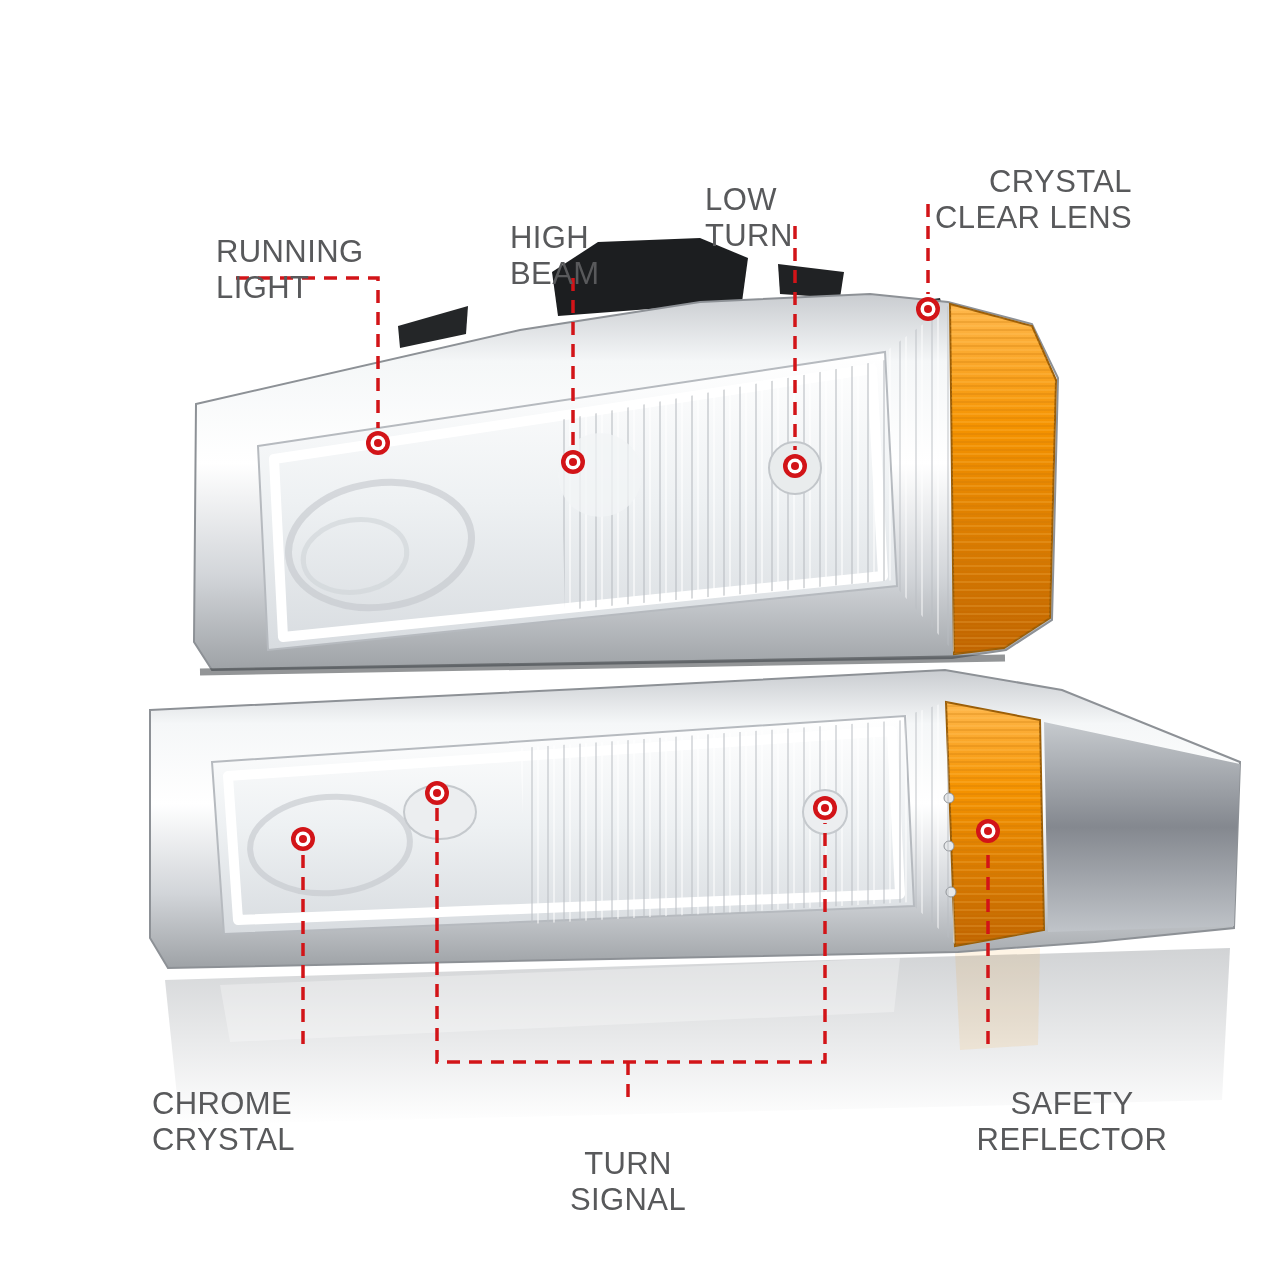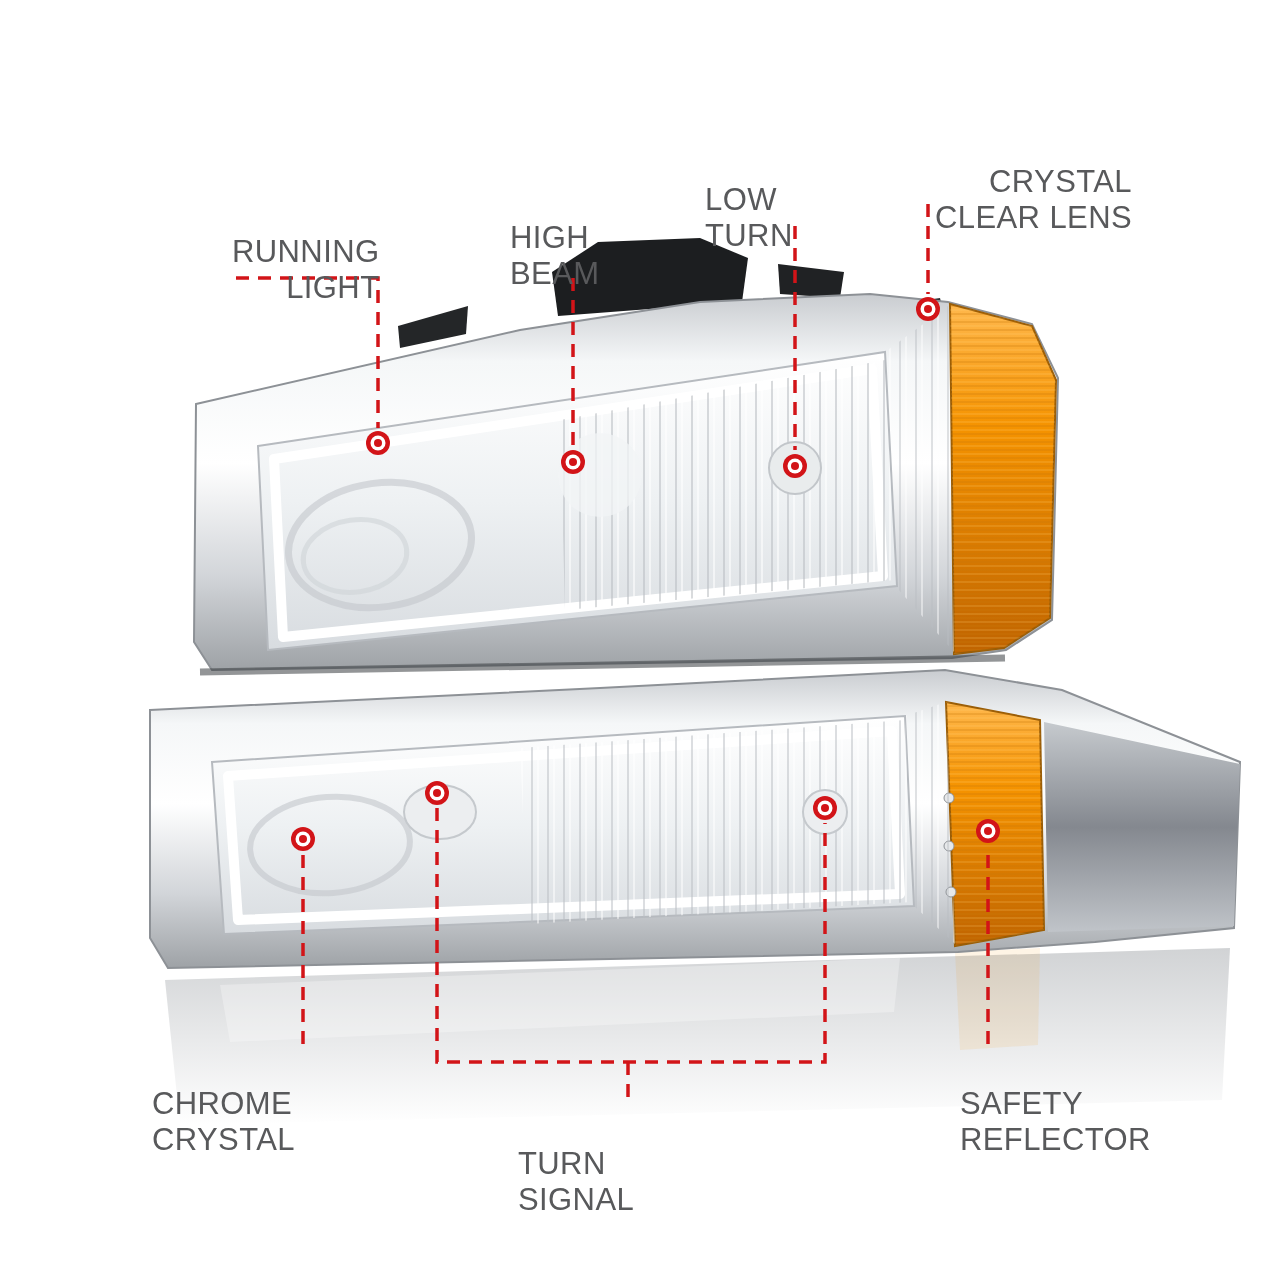--- a/index.html
+++ b/index.html
@@ -8,21 +8,21 @@
     overflow:hidden; font-family:"Liberation Sans","DejaVu Sans",sans-serif;
   }
   svg.art { position:absolute; left:0; top:0; }
   .callout {
     position:absolute;
     color:var(--label-color,#58595b);
     font-size:31px; line-height:36px; letter-spacing:0.4px;
     white-space:pre-line; font-weight:400;
   }
   .align-right  { text-align:right; }
-  .align-center { }
+  .align-center { text-align:center; }
 </style>
 </head>
 <body style="background: rgb(255, 255, 255);">
 
 <div class="stage">
 
   <svg class="art" width="1280" height="1280" viewBox="0 0 1280 1280" aria-hidden="true">
     <defs>
       <linearGradient id="chromeV" x1="0" y1="0" x2="0" y2="1">
         <stop offset="0" stop-color="#c9ccd0"></stop>
@@ -155,21 +155,21 @@
           <circle class="marker-red" r="4" fill="#d21418"></circle>
       </g>
       <g class="marker" transform="translate(988,831)">
         <circle class="marker-red" r="12" fill="#d21418"></circle>
           <circle r="7.5" fill="#ffffff"></circle>
           <circle class="marker-red" r="4" fill="#d21418"></circle>
       </g>
     </g>
   </svg>
 
-  <div class="callout" style="left:232px; top:198px;text-align:right;">
+  <div class="callout" style="left:216px; top:198px;">
     <span>RUNNING
 LIGHT</span>
   </div>
   <div class="callout" style="left:478px; top:184px;margin-left:32px;">
     <span>HIGH
 BEAM</span>
   </div>
   <div class="callout" style="left:705px; top:146px;">
     <span>LOW
 TURN</span>

